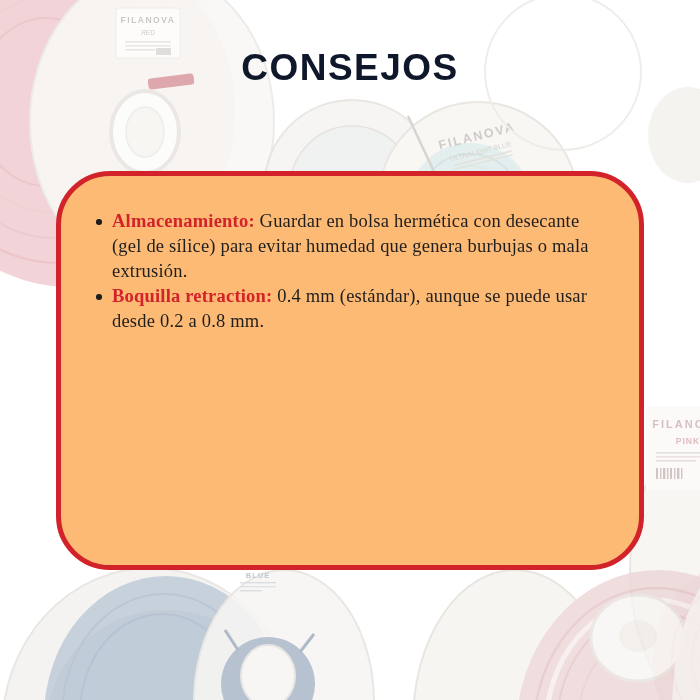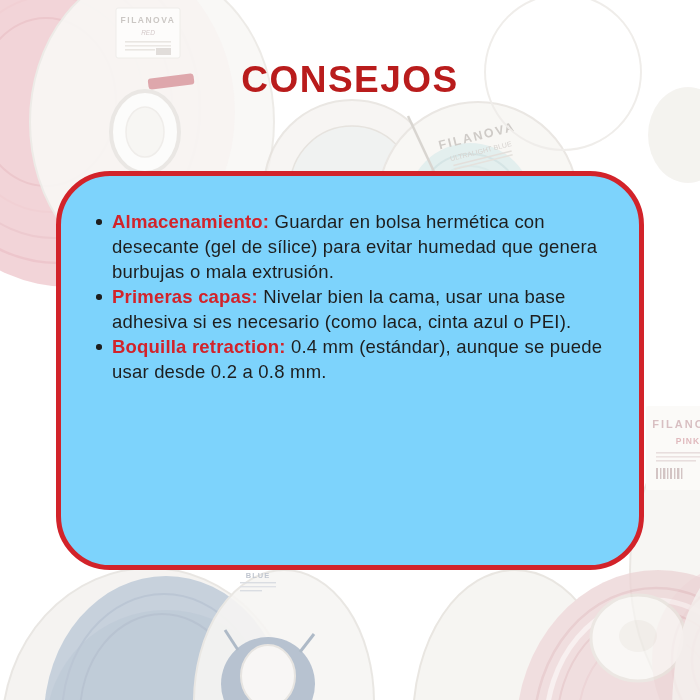--- a/index.html
+++ b/index.html
@@ -2,28 +2,28 @@
 <html><head>
 <meta charset="utf-8">
 <style>
   html,body{margin:0;padding:0;background:#ffffff;}
   .canvas{
     position:relative;width:700px;height:700px;overflow:hidden;
     background:#ffffff;font-family:"Liberation Sans",sans-serif;
   }
   .bg-collage{position:absolute;left:0;top:0;width:700px;height:700px;pointer-events:none;}
   .page-title{
-    position:absolute;left:0;top:60px;width:700px;margin:0;
+    position:absolute;left:0;top:48px;width:700px;margin:0;
     text-align:center;font-size:37px;line-height:40px;font-weight:bold;
-    letter-spacing:1.5px;color:#b91c1c;z-index:3;
+    letter-spacing:1.5px;color:#0f172a;z-index:3;
   }
   .tips-card{
     position:absolute;left:56px;top:171px;width:588px;height:399px;
-    box-sizing:border-box;background:#7dd3fc;border:5px solid #D2232A;
-    border-radius:54px;z-index:2;
+    box-sizing:border-box;background:#fdba74;border:5px solid #D2232A;
+    border-radius:54px;z-index:2;font-family:Liberation Serif, serif;
   }
   .tips-list{
     list-style:none;margin:0;padding:33px 26px 0 35px;
   }
   .tip{
     display:flex;align-items:flex-start;
     font-size:18.5px;line-height:25px;letter-spacing:0.2px;color:#1E1E1E;
   }
   .bullet{
     flex:none;width:16px;margin-top:10px;
@@ -144,26 +144,20 @@
   <div class="tips-card">
     <ul class="tips-list">
 
       <li class="tip">
         <span class="bullet">
             <i></i>
           </span>
         <span class="tip-body"><strong class="tip-lead">Almacenamiento:</strong> <span>Guardar en bolsa hermética con desecante (gel de sílice) para evitar humedad que genera burbujas o mala extrusión.</span></span>
       </li>
 
-      <li class="tip">
-        <span class="bullet">
-            <i></i>
-          </span>
-        <span class="tip-body"><strong class="tip-lead">Primeras capas:</strong> <span>Nivelar bien la cama, usar una base adhesiva si es necesario (como laca, cinta azul o PEI).</span></span>
-      </li>
 
 
 
 
       <li class="tip">
         <span class="bullet">
             <i></i>
           </span>
         <span class="tip-body"><strong class="tip-lead">Boquilla retraction:</strong> <span>0.4 mm (estándar), aunque se puede usar desde 0.2 a 0.8 mm.</span></span>
       </li>

